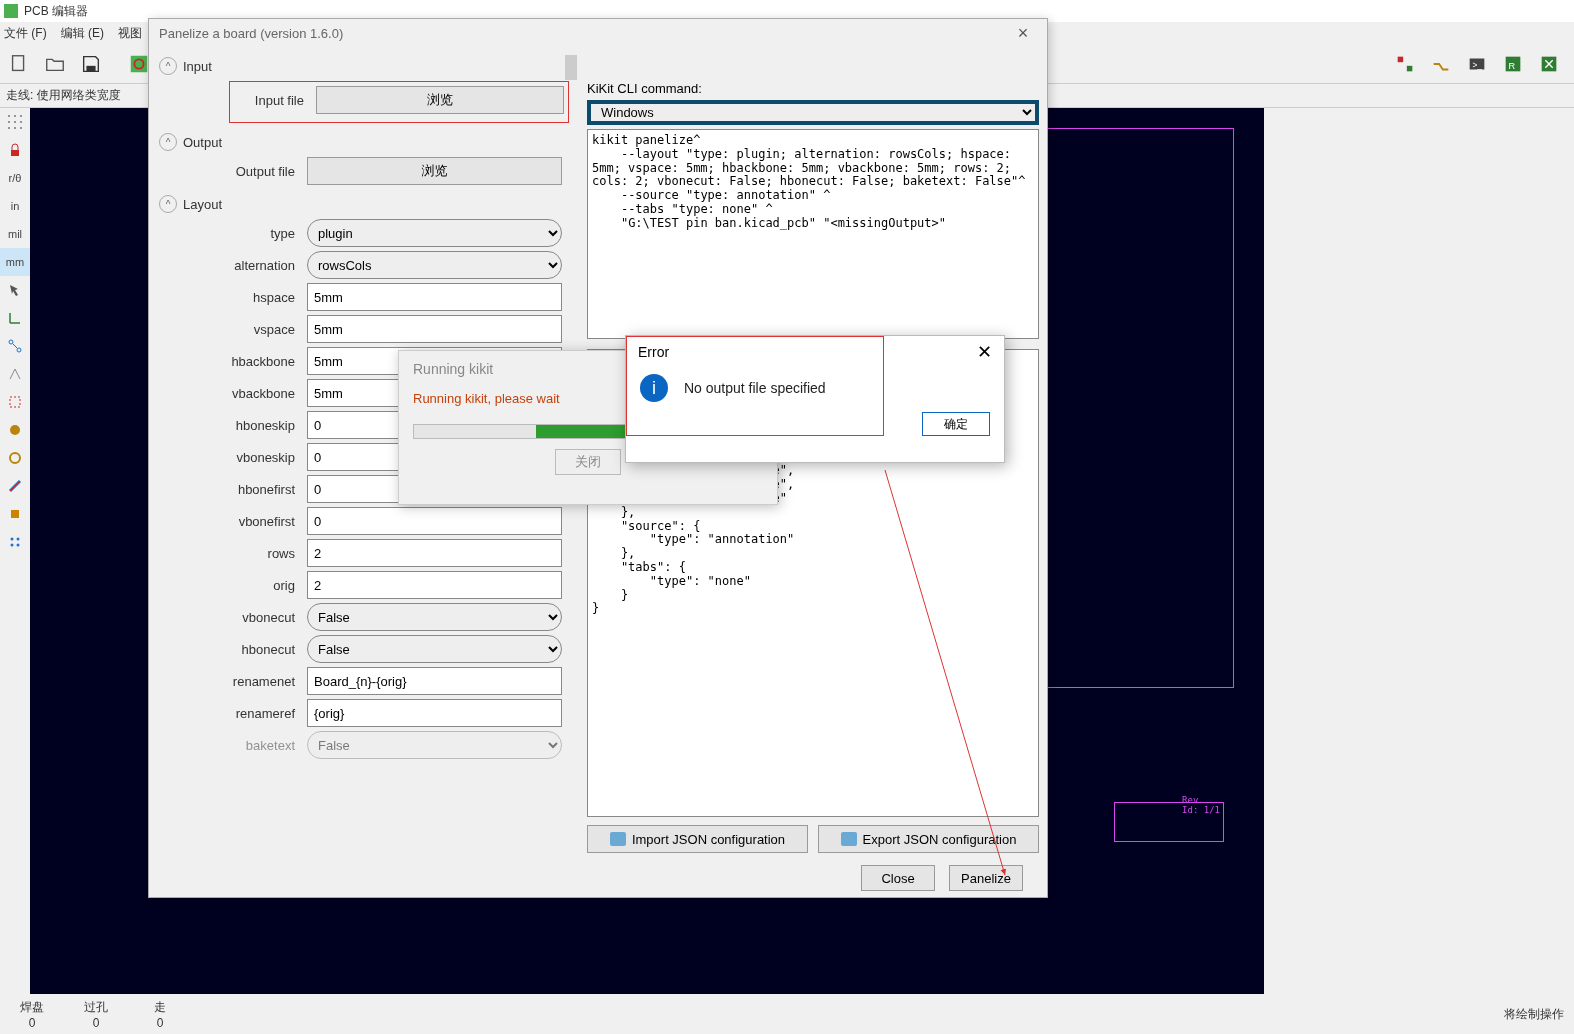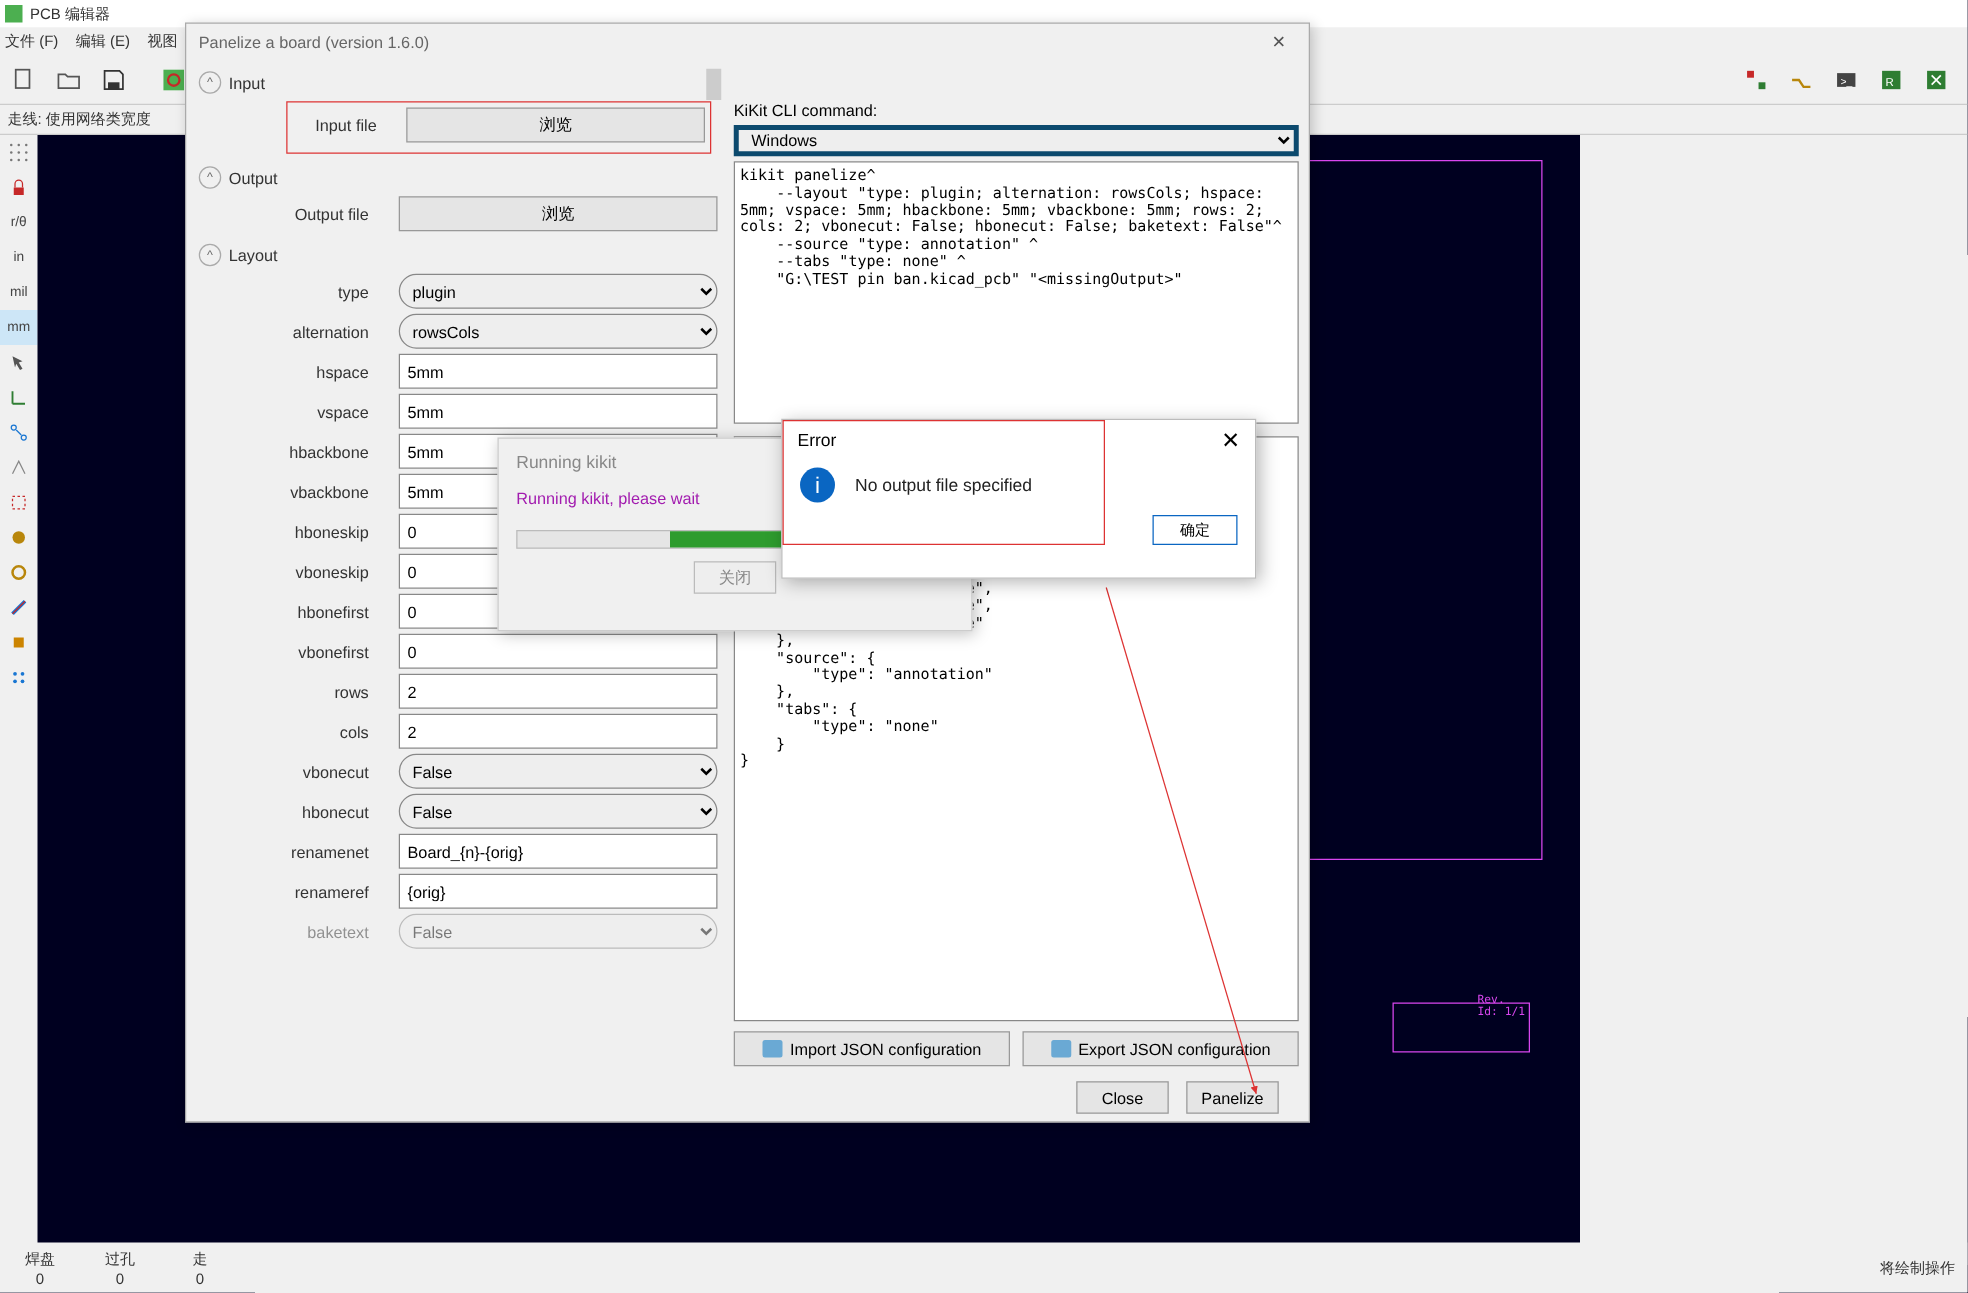--- a/index.html
+++ b/index.html
@@ -30,41 +30,41 @@
 
 .dialog { position: absolute; top: 18px; left: 148px; width: 900px; height: 880px; background: #f0f0f0; border: 1px solid #aaa; box-shadow: 2px 2px 10px rgba(0,0,0,0.2); }
 .dialog-title { height: 28px; display: flex; align-items: center; padding: 0 10px; font-size: 13px; color: #666; }
 .dialog-close { margin-left: auto; width: 28px; text-align: center; font-size: 18px; color: #555; cursor: pointer; }
 .dialog-body { display: flex; height: 814px; }
 .dlg-left { width: 430px; padding: 8px 0 8px 10px; overflow: hidden; position: relative; }
 .dlg-right { flex: 1; padding: 8px; display: flex; flex-direction: column; margin-top: 26px; }
 .section-head { display: flex; align-items: center; font-size: 13px; color: #333; margin: 2px 0 6px 0; }
 .section-head .chev { width: 18px; height: 18px; border: 1px solid #aaa; border-radius: 9px; margin-right: 6px; display: flex; align-items: center; justify-content: center; font-size: 10px; color: #666; }
 .formrow { display: flex; align-items: center; margin-bottom: 4px; }
-.formrow label { width: 136px; text-align: right; margin-right: 24px; font-size: 13px; color: #333; }
+.formrow label { width: 136px; text-align: right; margin-right: 12px; font-size: 13px; color: #333; }
 .formrow input[type=text], .formrow select { width: 255px; height: 28px; border: 1px solid #888; padding: 0 6px; font-size: 13px; background: #fff; }
 .formrow select { background: #eee; border-radius: 14px; }
 .browse-btn { width: 255px; height: 28px; border: 1px solid #999; background: #e5e5e5; font-size: 13px; cursor: pointer; }
 .red-outline { border: 1px solid #d33 !important; padding: 4px; }
 .left-scroll { position:absolute; right:2px; top:8px; width:12px; height:25px; background:#ccc; }
 
 .cli-label { font-size: 13px; margin-bottom: 4px; }
 .cli-select { width: 100%; height: 25px; border: 4px solid #0c4a6e; background: #eee; font-size: 13px; padding: 0 6px; margin-bottom: 4px; }
 .cli-box { width: 100%; height: 210px; border: 1px solid #888; background: #fff; font-family: "SimSun", monospace; font-size: 12px; padding: 4px; white-space: pre-wrap; line-height: 1.15; overflow: hidden; }
 .json-box { width: 100%; flex: 1; border: 1px solid #888; background: #fff; font-family: "SimSun", monospace; font-size: 12px; padding: 4px; white-space: pre; line-height: 1.15; overflow: hidden; margin-top: 10px; }
 .impexp { display: flex; gap: 10px; margin-top: 8px; }
 .impexp button { flex: 1; height: 28px; border: 1px solid #999; background: #e5e5e5; font-size: 13px; cursor: pointer; display:flex; align-items:center; justify-content:center; gap:6px;}
 .impexp .folder-icon { width:16px; height:14px; background:#6aa9d4; border-radius:2px;}
 .dlg-footer { position:absolute; bottom:6px; right:24px; display: flex; gap: 14px; padding-left: 20px; }
 .dlg-footer button { width: 74px; height: 26px; border: 1px solid #999; background: #e5e5e5; font-size: 13px; cursor: pointer; }
 
 
 .running-dlg { position: absolute; top: 350px; left: 398px; width: 380px; height: 155px; background: #f0f0f0; border: 1px solid #ccc; box-shadow: 2px 2px 12px rgba(0,0,0,0.25); }
 .running-dlg .t { padding: 10px 14px 14px; font-size: 14px; color: #888; }
-.running-dlg .msg { padding: 0 14px 10px; font-size: 13px; color: #a21caf; }
+.running-dlg .msg { padding: 0 14px 10px; font-size: 13px; color: #c2410c; }
 .running-dlg .progress { margin: 8px 14px; height: 15px; border: 1px solid #bbb; background: #e5e5e5; position: relative; }
 .running-dlg .progress .bar { position: absolute; left: 35%; width: 40%; height: 100%; background: #2e9c2e; }
 .running-dlg .btns { text-align: center; margin-top: 10px; }
 .running-dlg button { width: 66px; height: 26px; border: 1px solid #bbb; background: #eee; font-size: 13px; color:#888;}
 
 
 .error-dlg { position: absolute; top: 335px; left: 625px; width: 380px; height: 128px; background: #fff; border: 1px solid #bbb; box-shadow: 3px 3px 14px rgba(0,0,0,0.3); }
 .error-dlg .hdr { height: 32px; display: flex; align-items: center; padding: 0 12px; font-size: 14px; }
 .error-dlg .hdr .x { margin-left: auto; font-size: 18px; cursor: pointer; font-weight:300;}
 .error-dlg .content { display: flex; align-items: center; padding: 6px 14px 10px; }
@@ -324,21 +324,21 @@
         </div>
       <div class="formrow">
           <label>vbonefirst</label>
           <input type="text" value="0" style="">
         </div>
       <div class="formrow">
           <label>rows</label>
           <input type="text" value="2" style="">
         </div>
       <div class="formrow">
-          <label>cols</label>
+          <label>orig</label>
           <input type="text" value="2" style="">
         </div>
       <div class="formrow">
           <label>vbonecut</label>
           <select><option>False</option></select>
         </div>
       <div class="formrow">
           <label>hbonecut</label>
           <select><option>False</option></select>
         </div>

